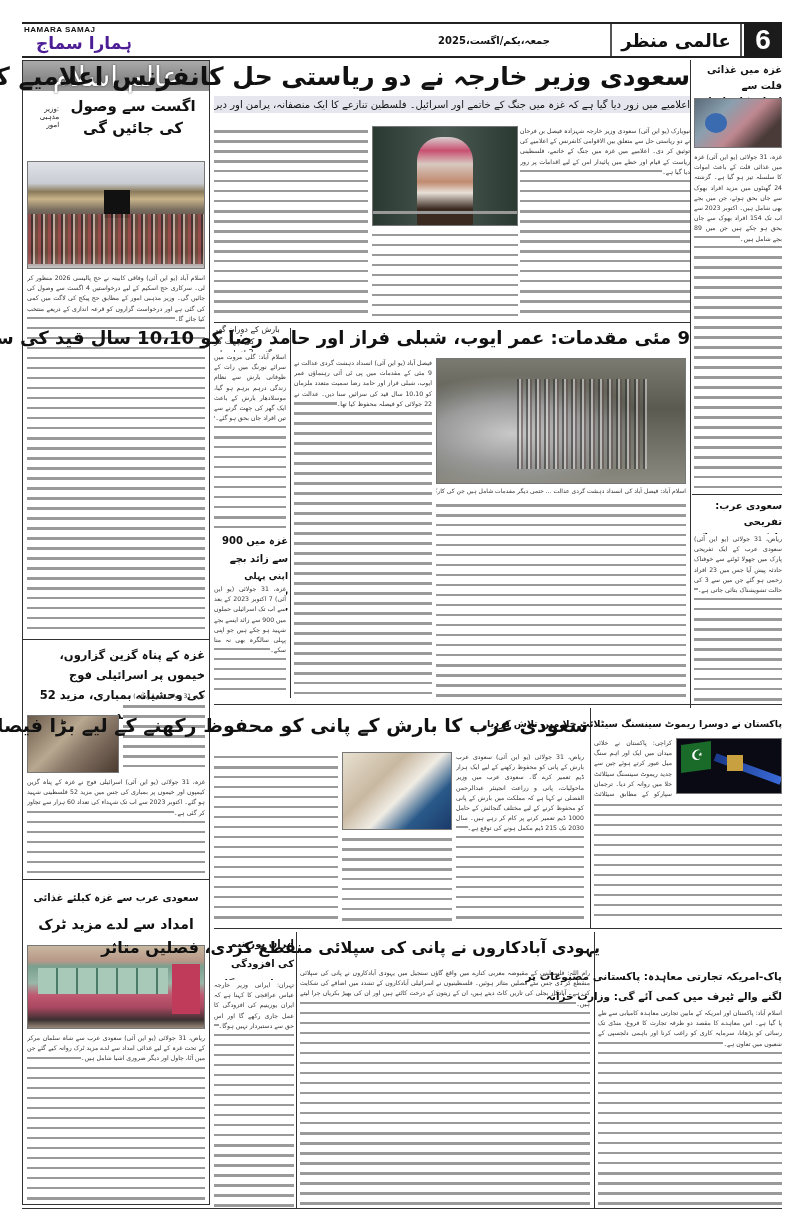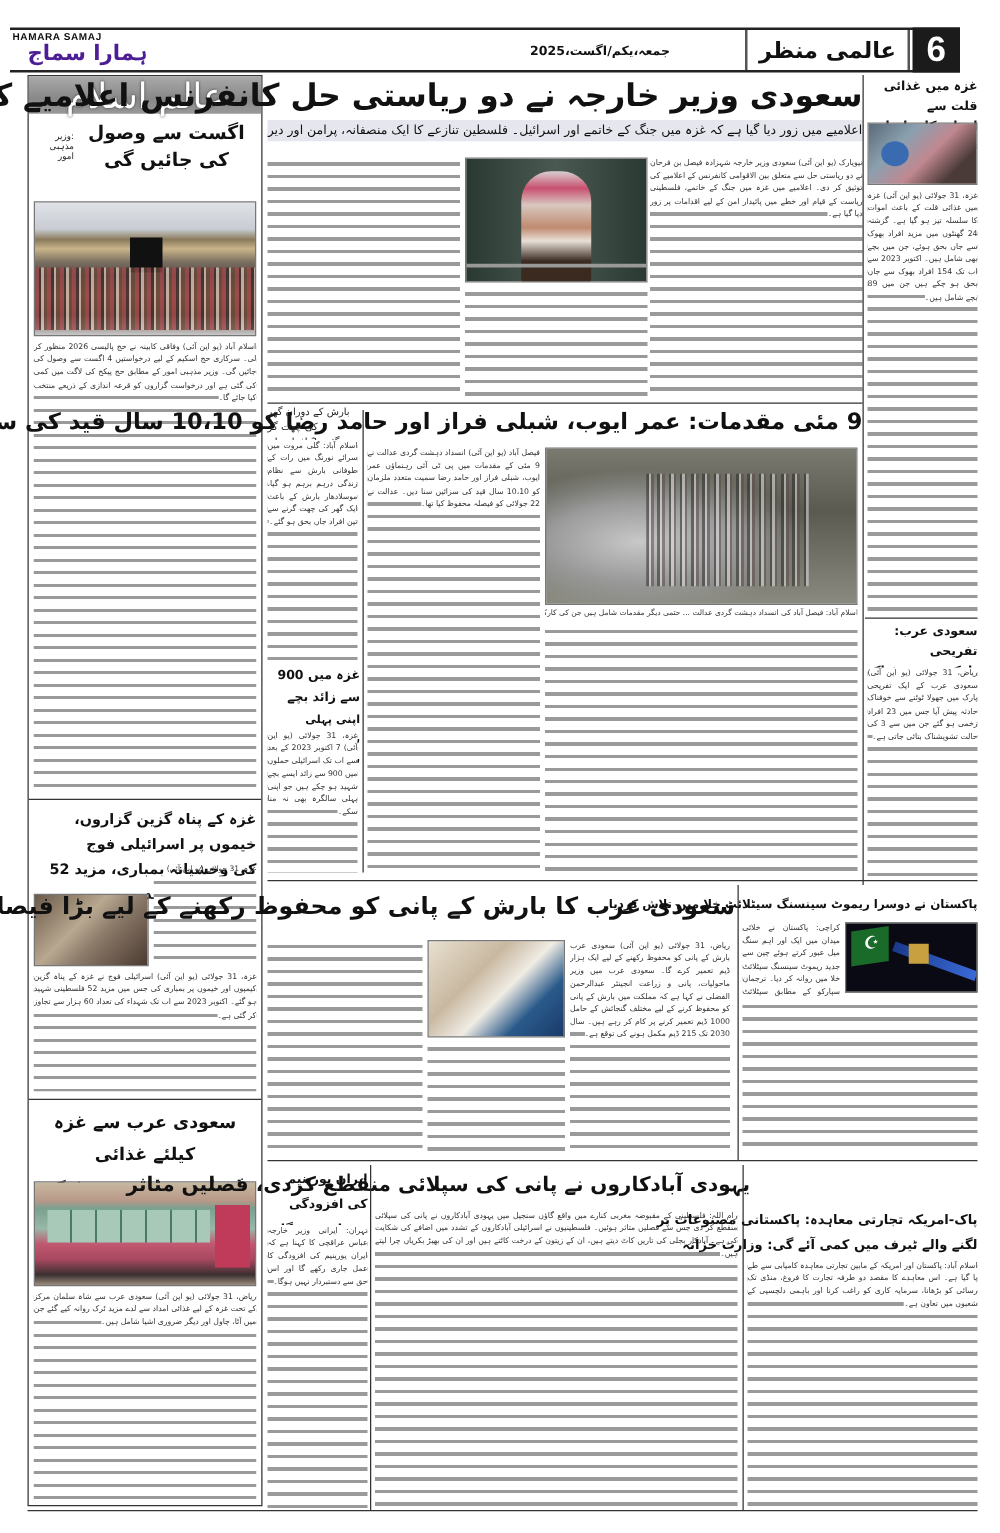--- a/index.html
+++ b/index.html
@@ -1,20 +1,20 @@
 <!DOCTYPE html>
 <html><head>
 <meta charset="utf-8">
 <style>
   * { box-sizing: border-box; margin: 0; padding: 0; }
   html, body { width: 800px; height: 1226px; background: #ffffff; overflow: hidden; }
   body { position: relative; font-family: "DejaVu Sans", sans-serif; color: #1a1a1a; }
 
   
-  .masthead { position: absolute; left: 8px; top: 22px; width: 760px; height: 36px; border-top: 2px solid #222; border-bottom: 2px solid #222; }
+  .masthead { position: absolute; left: 22px; top: 22px; width: 760px; height: 36px; border-top: 2px solid #222; border-bottom: 2px solid #222; }
   .logo { position: absolute; left: 2px; top: 1px; width: 120px; height: 32px; }
   .logo-en { font-family: "Liberation Sans", sans-serif; font-weight: bold; font-size: 8px; letter-spacing: 0.5px; color: #111; }
   .logo-ur { font-family: "DejaVu Sans", sans-serif; font-weight: bold; font-size: 17px; direction: rtl; text-align: center; line-height: 18px; color: #4c1d95; }
   .date { position: absolute; right: 232px; top: 11px; font-family: "DejaVu Sans", sans-serif; font-weight: bold; font-size: 10px; direction: rtl; color: #111; }
   .section-box { position: absolute; right: 40px; top: 0; width: 132px; height: 32px; background: #fff; border-left: 2px solid #555; border-right: 2px solid #555; display: flex; align-items: center; justify-content: center; }
   .section-title { font-weight: bold; font-size: 18px; direction: rtl; color: #111; }
   .page-num { position: absolute; right: 0; top: -2px; width: 38px; height: 36px; background: #1b1b1b; color: #fff; font-family: "Liberation Sans", sans-serif; font-weight: bold; font-size: 28px; display: flex; align-items: center; justify-content: center; }
 
   .col-rule { position: absolute; background: #333; width: 1px; }
   .hr { position: absolute; height: 1px; background: #333; }
@@ -74,21 +74,21 @@
     <div class="head-s" style="font-size:11.5px;line-height:20px;">کی وحشیانہ بمباری، مزید 52 فلسطینی شہید</div>
   </div>
   <div class="caption" style="position:absolute;left:80px;top:630px;width:102px;">غزہ، 31 جولائی (یو این آئی)</div>
   <div class="photo" style="left:4px;top:654px;width:92px;height:58px;background:linear-gradient(135deg,#6a5a4a,#b8a890 40%,#8a7868 60%,#4a3a30);"></div>
   <div class="body-text fill" style="position:absolute;left:100px;top:640px;width:82px;height:72px;"></div>
   <div class="body-text fill" style="position:absolute;left:4px;top:716px;width:178px;height:96px;"><span style="background:#fff">غزہ، 31 جولائی (یو این آئی) اسرائیلی فوج نے غزہ کے پناہ گزین کیمپوں اور خیموں پر بمباری کی جس میں مزید 52 فلسطینی شہید ہو گئے۔ اکتوبر 2023 سے اب تک شہداء کی تعداد 60 ہزار سے تجاوز کر گئی ہے۔</span></div>
 
   <div class="hr" style="left:0;top:818px;width:186px;"></div>
 
   <div style="position:absolute;left:4px;top:824px;width:178px;">
-    <div class="head-m" style="font-size:14px;line-height:26px;">سعودی عرب سے غزہ کیلئے غذائی</div>
+    <div class="head-m" style="font-size:10px;line-height:26px;">سعودی عرب سے غزہ کیلئے غذائی</div>
     <div class="head-m" style="font-size:14px;line-height:26px;">امداد سے لدے مزید ٹرک روانہ</div>
   </div>
   <div class="photo" style="left:4px;top:884px;width:178px;height:84px;background:linear-gradient(#c8b8a0 0%, #b89888 18%, #7aa090 25%, #98b8a8 45%, #c05870 60%, #a84860 75%, #3a3030 90%, #9a8a7a 100%);">
     <div style="position:absolute;left:10px;top:22px;width:130px;height:26px;background:repeating-linear-gradient(90deg,#a8c8b8 0 18px,#4a7a68 18px 20px);"></div>
     <div style="position:absolute;right:4px;top:18px;width:28px;height:50px;background:#c03a5a;"></div>
   </div>
   <div class="body-text fill" style="position:absolute;left:4px;top:972px;width:178px;height:168px;"><span style="background:#fff">ریاض، 31 جولائی (یو این آئی) سعودی عرب سے شاہ سلمان مرکز کے تحت غزہ کے لیے غذائی امداد سے لدے مزید ٹرک روانہ کیے گئے جن میں آٹا، چاول اور دیگر ضروری اشیا شامل ہیں۔</span></div>
 </div>
 
 <div style="position:absolute;left:214px;top:60px;width:476px;">

